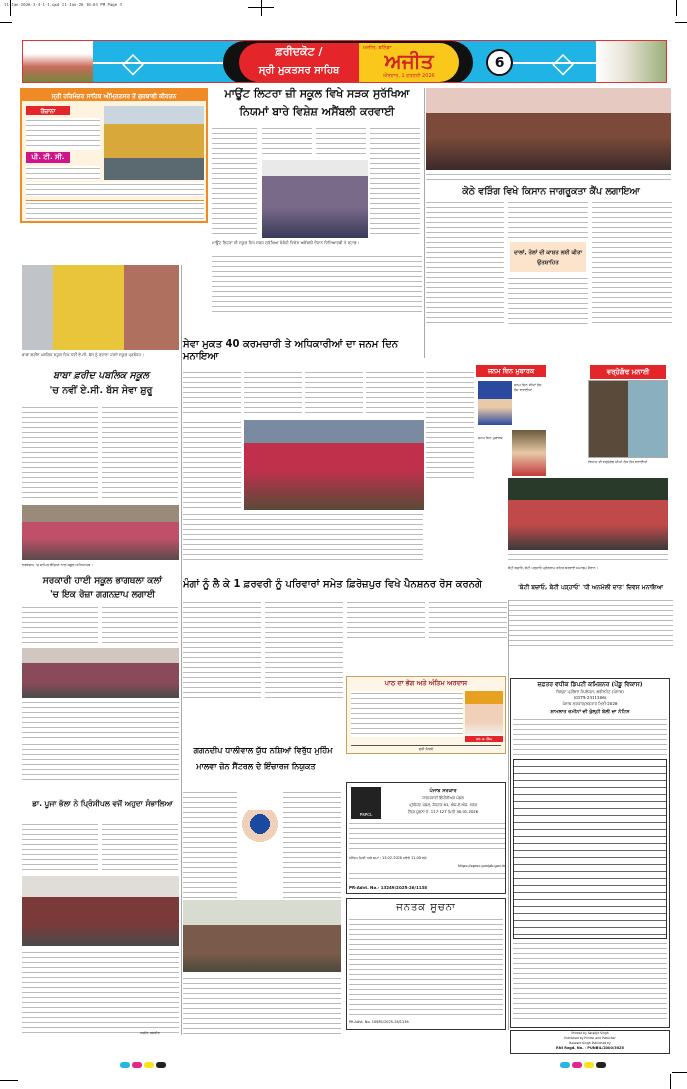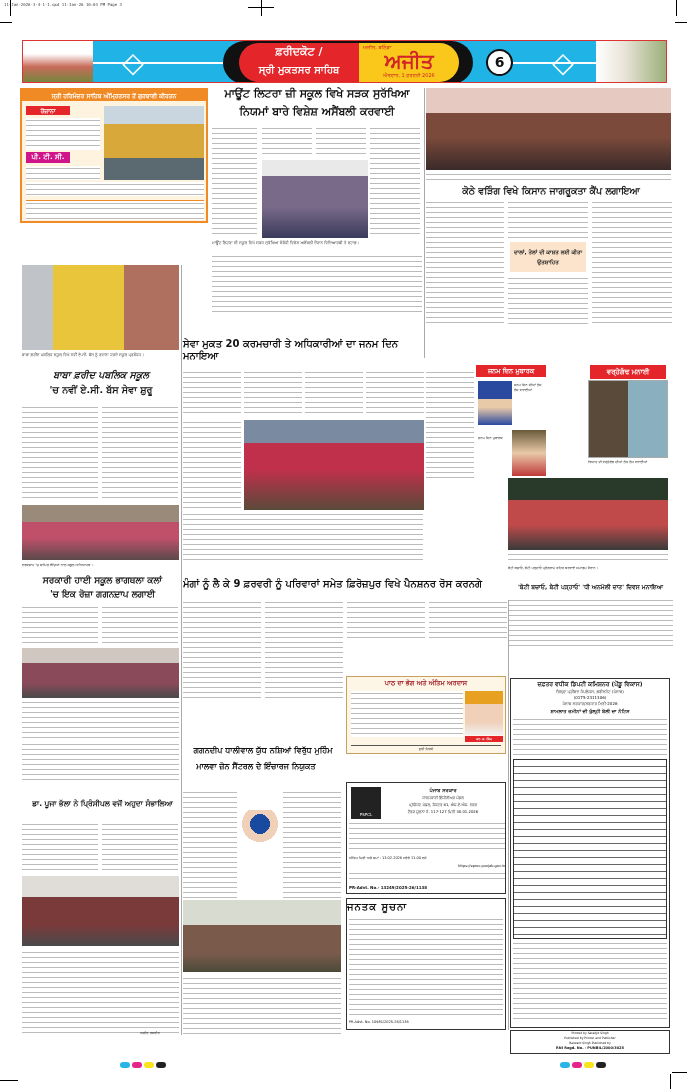--- a/index.html
+++ b/index.html
@@ -98,21 +98,21 @@
 <div class="abs lines" style="left:508px;top:276px;width:80px;height:50px;"></div>
 <div class="abs lines" style="left:592px;top:200px;width:80px;height:125px;"></div>
 
 <div class="abs" style="left:22px;top:265px;width:157px;height:85px;background:linear-gradient(90deg,#c0c4c8 0 20%, #e8c53a 20% 65%, #b07060 65%);"></div>
 <div class="abs cap" style="left:22px;top:352px;width:157px;height:12px;">ਬਾਬਾ ਫ਼ਰੀਦ ਪਬਲਿਕ ਸਕੂਲ ਵਿਖੇ ਨਵੀਂ ਏ.ਸੀ. ਬੱਸ ਨੂੰ ਰਵਾਨਾ ਕਰਦੇ ਸਕੂਲ ਪ੍ਰਬੰਧਕ।</div>
 <div class="abs hl" style="left:20px;top:370px;width:162px;font-size:9.5px;font-style:italic;">ਬਾਬਾ ਫ਼ਰੀਦ ਪਬਲਿਕ ਸਕੂਲ</div>
 <div class="abs hl" style="left:20px;top:385px;width:162px;font-size:9.5px;">'ਚ ਨਵੀਂ ਏ.ਸੀ. ਬੱਸ ਸੇਵਾ ਸ਼ੁਰੂ</div>
 <div class="abs lines" style="left:22px;top:405px;width:76px;height:95px;"></div>
 <div class="abs lines" style="left:102px;top:405px;width:76px;height:95px;"></div>
 
-<div class="abs hl" style="left:183px;top:338px;width:240px;font-size:10px;text-align:left;">ਸੇਵਾ ਮੁਕਤ 20 ਕਰਮਚਾਰੀ ਤੇ ਅਧਿਕਾਰੀਆਂ ਦਾ ਜਨਮ ਦਿਨ ਮਨਾਇਆ</div>
+<div class="abs hl" style="left:183px;top:338px;width:240px;font-size:10px;text-align:left;">ਸੇਵਾ ਮੁਕਤ 40 ਕਰਮਚਾਰੀ ਤੇ ਅਧਿਕਾਰੀਆਂ ਦਾ ਜਨਮ ਦਿਨ ਮਨਾਇਆ</div>
 <div class="abs lines" style="left:183px;top:370px;width:58px;height:45px;"></div>
 <div class="abs lines" style="left:244px;top:370px;width:58px;height:45px;"></div>
 <div class="abs lines" style="left:305px;top:370px;width:58px;height:45px;"></div>
 <div class="abs lines" style="left:366px;top:370px;width:58px;height:45px;"></div>
 <div class="abs" style="left:244px;top:420px;width:180px;height:90px;background:linear-gradient(#7a8aa0 0 25%, #c0304a 25% 55%, #5a4a3a);"></div>
 <div class="abs lines" style="left:183px;top:420px;width:58px;height:90px;"></div>
 <div class="abs lines" style="left:183px;top:512px;width:240px;height:50px;"></div>
 <div class="abs lines" style="left:426px;top:370px;width:48px;height:110px;"></div>
 
 <div class="abs redtag" style="left:476px;top:365px;width:70px;height:12px;font-size:6.5px;line-height:12px;">ਜਨਮ ਦਿਨ ਮੁਬਾਰਕ</div>
@@ -128,21 +128,21 @@
 
 <div class="abs" style="left:22px;top:505px;width:157px;height:55px;background:linear-gradient(#9a8a7a 0 30%, #c0506a 30% 60%, #5a4a4a);"></div>
 <div class="abs cap" style="left:22px;top:562px;width:157px;height:8px;font-size:3.5px;">ਵਰਕਸ਼ਾਪ 'ਚ ਸ਼ਾਮਿਲ ਬੱਚਿਆਂ ਨਾਲ ਸਕੂਲ ਅਧਿਆਪਕ।</div>
 <div class="abs hl" style="left:20px;top:575px;width:165px;font-size:9px;">ਸਰਕਾਰੀ ਹਾਈ ਸਕੂਲ ਭਾਗਥਲਾ ਕਲਾਂ</div>
 <div class="abs hl" style="left:20px;top:589px;width:165px;font-size:9px;">'ਚ ਇਕ ਰੋਜ਼ਾ ਗਗਨਦ਼ਾਪ ਲਗਾਈ</div>
 <div class="abs lines" style="left:22px;top:605px;width:76px;height:40px;"></div>
 <div class="abs lines" style="left:102px;top:605px;width:76px;height:40px;"></div>
 <div class="abs" style="left:22px;top:648px;width:157px;height:50px;background:linear-gradient(#d0c8c0 0 30%, #8a4a5a 30% 70%, #4a4a4a);"></div>
 <div class="abs lines" style="left:22px;top:700px;width:157px;height:40px;"></div>
 
-<div class="abs hl" style="left:183px;top:578px;width:320px;font-size:10px;text-align:left;white-space:nowrap;overflow:hidden;">ਮੰਗਾਂ ਨੂੰ ਲੈ ਕੇ 9 ਫ਼ਰਵਰੀ ਨੂੰ ਪਰਿਵਾਰਾਂ ਸਮੇਤ ਫ਼ਿਰੋਜ਼ਪੁਰ ਵਿਖੇ ਪੈਨਸ਼ਨਰ ਰੋਸ ਕਰਨਗੇ</div>
+<div class="abs hl" style="left:183px;top:578px;width:320px;font-size:10px;text-align:left;white-space:nowrap;overflow:hidden;">ਮੰਗਾਂ ਨੂੰ ਲੈ ਕੇ 1 ਫ਼ਰਵਰੀ ਨੂੰ ਪਰਿਵਾਰਾਂ ਸਮੇਤ ਫ਼ਿਰੋਜ਼ਪੁਰ ਵਿਖੇ ਪੈਨਸ਼ਨਰ ਰੋਸ ਕਰਨਗੇ</div>
 <div class="abs lines" style="left:183px;top:600px;width:78px;height:100px;"></div>
 <div class="abs lines" style="left:265px;top:600px;width:78px;height:100px;"></div>
 <div class="abs lines" style="left:347px;top:600px;width:78px;height:40px;"></div>
 <div class="abs lines" style="left:429px;top:600px;width:78px;height:40px;"></div>
 
 <div class="abs cap" style="left:508px;top:565px;width:165px;height:10px;font-size:3.5px;">ਬੇਟੀ ਬਚਾਓ, ਬੇਟੀ ਪੜ੍ਹਾਓ ਪ੍ਰੋਗਰਾਮ ਤਹਿਤ ਕਰਵਾਏ ਸਮਾਗਮ ਦੌਰਾਨ।</div>
 <div class="abs hl" style="left:508px;top:584px;width:165px;font-size:6px;">'ਬੇਟੀ ਬਚਾਓ, ਬੇਟੀ ਪੜ੍ਹਾਓ' 'ਧੀ ਅਨਮੋਲੀ ਦਾਤ' ਦਿਵਸ ਮਨਾਇਆ</div>
 <div class="abs lines" style="left:508px;top:598px;width:165px;height:50px;"></div>
 
 <div class="abs" style="left:346px;top:676px;width:160px;height:78px;border:1px solid #c8a060;background:#fdf5e6;">
@@ -188,21 +188,21 @@
   <div class="abs" style="left:36px;top:19px;width:120px;font-size:3.8px;text-align:center;line-height:6px;">ਪ੍ਰੋਜੈਕਟ ਮੰਡਲ, ਸੈਕਟਰ 81, ਐਸ.ਏ.ਐਸ. ਨਗਰ</div>
   <div class="abs" style="left:36px;top:26px;width:120px;font-size:3.8px;text-align:center;line-height:6px;">ਟੈਂਡਰ ਸੂਚਨਾ ਨੰ. 117-127 ਮਿਤੀ 30.01.2026</div>
   <div class="abs lines" style="left:2px;top:38px;width:156px;height:32px;"></div>
   <div class="abs" style="left:2px;top:72px;width:156px;font-size:3.5px;line-height:6px;">ਅੰਤਿਮ ਮਿਤੀ ਅਤੇ ਸਮਾਂ : 13.02.2026 ਸਵੇਰੇ 11.00 ਵਜੇ</div>
   <div class="abs" style="left:2px;top:80px;width:156px;font-size:3.5px;line-height:6px;text-align:right;">https://eproc.punjab.gov.in</div>
   <div class="abs lines" style="left:2px;top:88px;width:156px;height:10px;"></div>
   <div class="abs" style="left:2px;top:101px;width:156px;font-size:4px;line-height:8px;font-weight:bold;">PR-Advt. No.- 13249/2025-26/1138</div>
 </div>
 
 <div class="abs box" style="left:346px;top:898px;width:160px;height:132px;border:1px solid #333;">
-  <div style="font-size:10px;font-weight:bold;text-align:left;line-height:16px;letter-spacing:1px;">ਜਨਤਕ ਸੂਚਨਾ</div>
+  <div style="font-size:10px;font-weight:normal;text-align:center;line-height:16px;letter-spacing:1px;">ਜਨਤਕ ਸੂਚਨਾ</div>
   <div class="lines" style="height:100px;margin:2px;"></div>
   <div style="font-size:3.5px;line-height:6px;padding-left:2px;">PR-Advt. No. 10981/2025-26/1136</div>
 </div>
 
 <div class="abs box" style="left:510px;top:1030px;width:160px;height:24px;border:1px solid #333;">
   <div style="font-size:3px;text-align:center;line-height:5px;">Printed by Sarabjit Singh</div>
   <div style="font-size:3px;text-align:center;line-height:5px;">Published by Printer and Publisher</div>
   <div style="font-size:3px;text-align:center;line-height:5px;">Balwant Singh Published by</div>
   <div style="font-size:3.5px;text-align:center;line-height:5px;font-weight:bold;">RNI Regd. No. - PUNBIL/2000/3028</div>
 </div>

